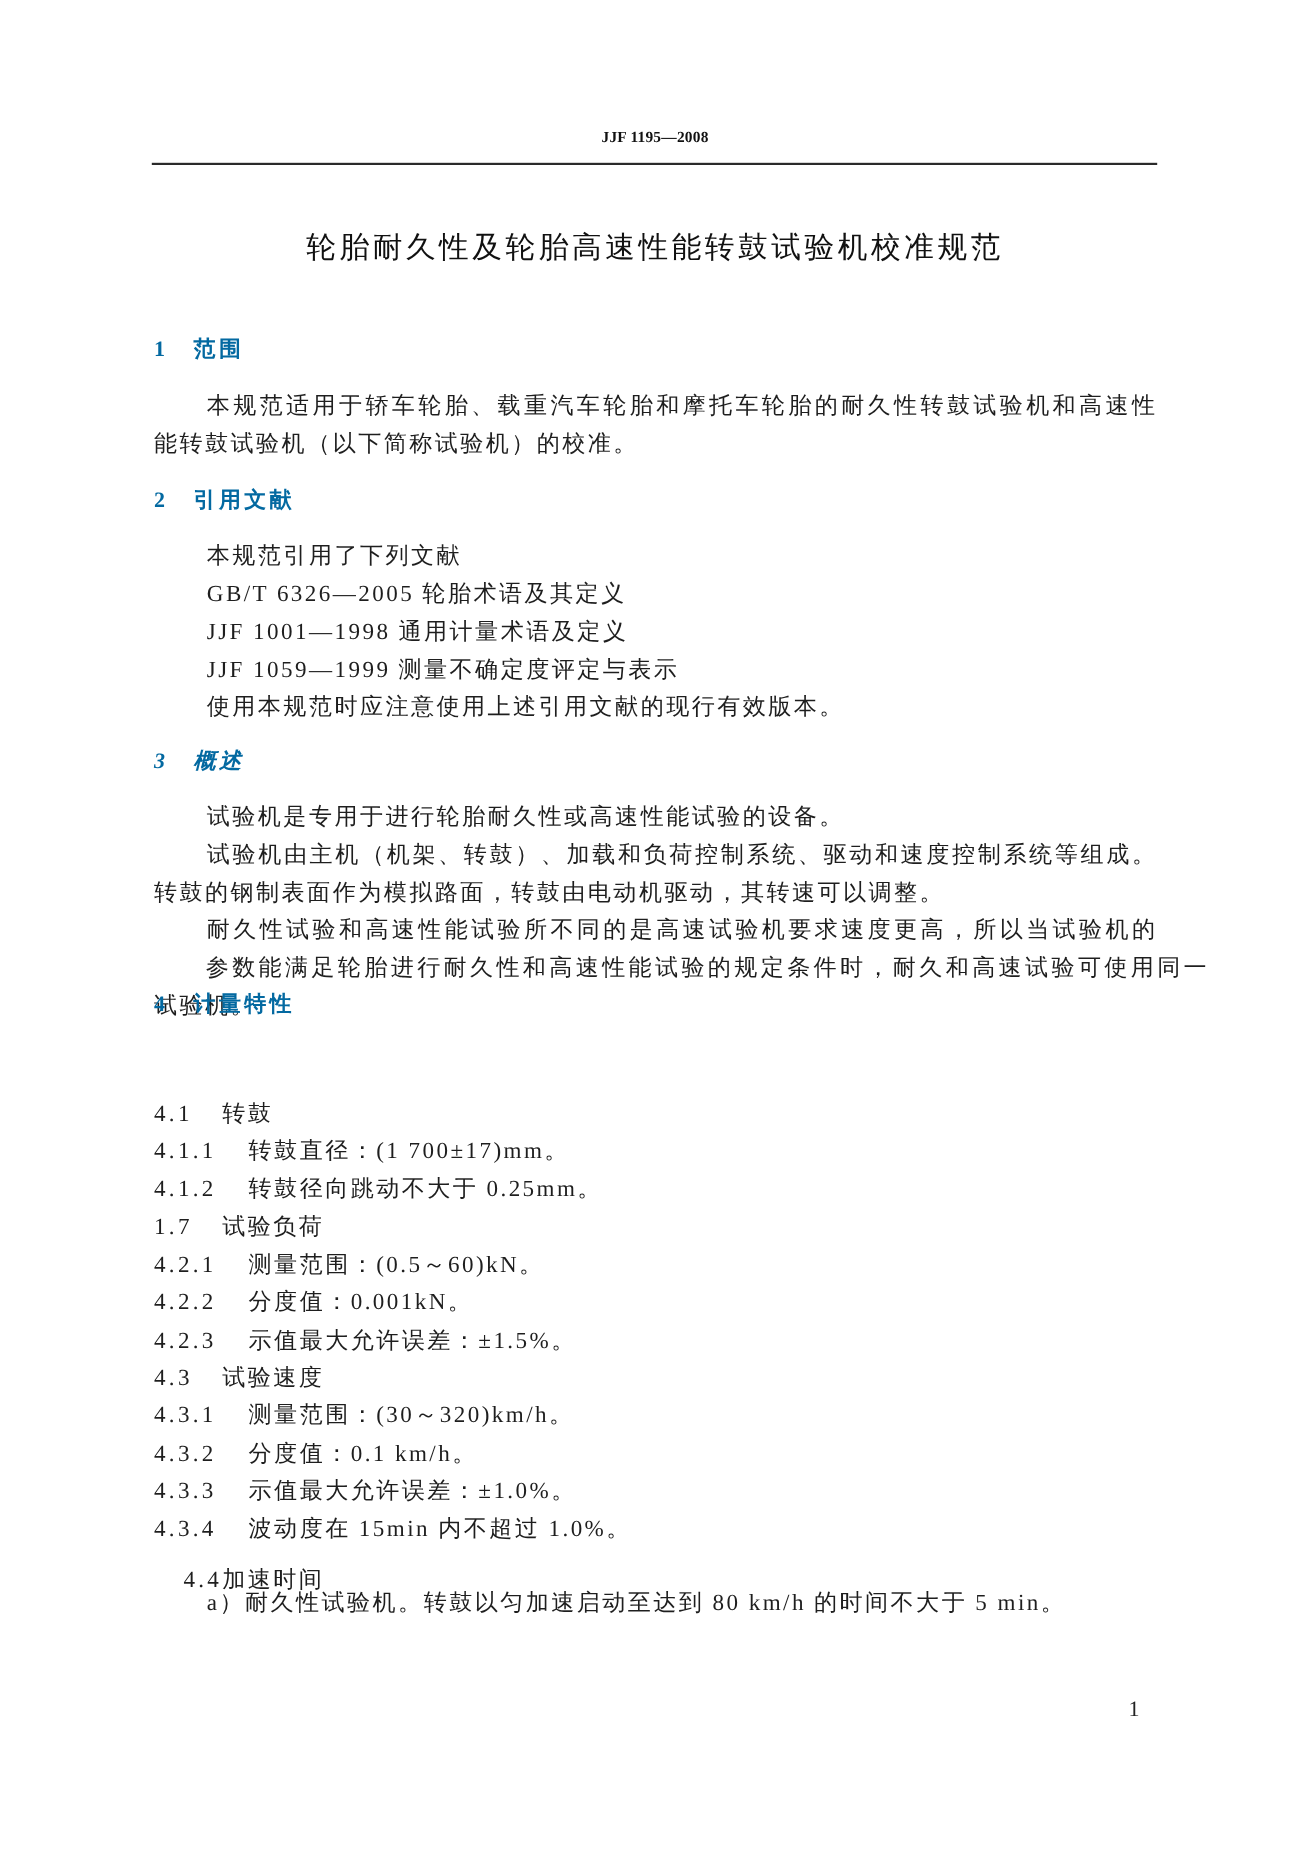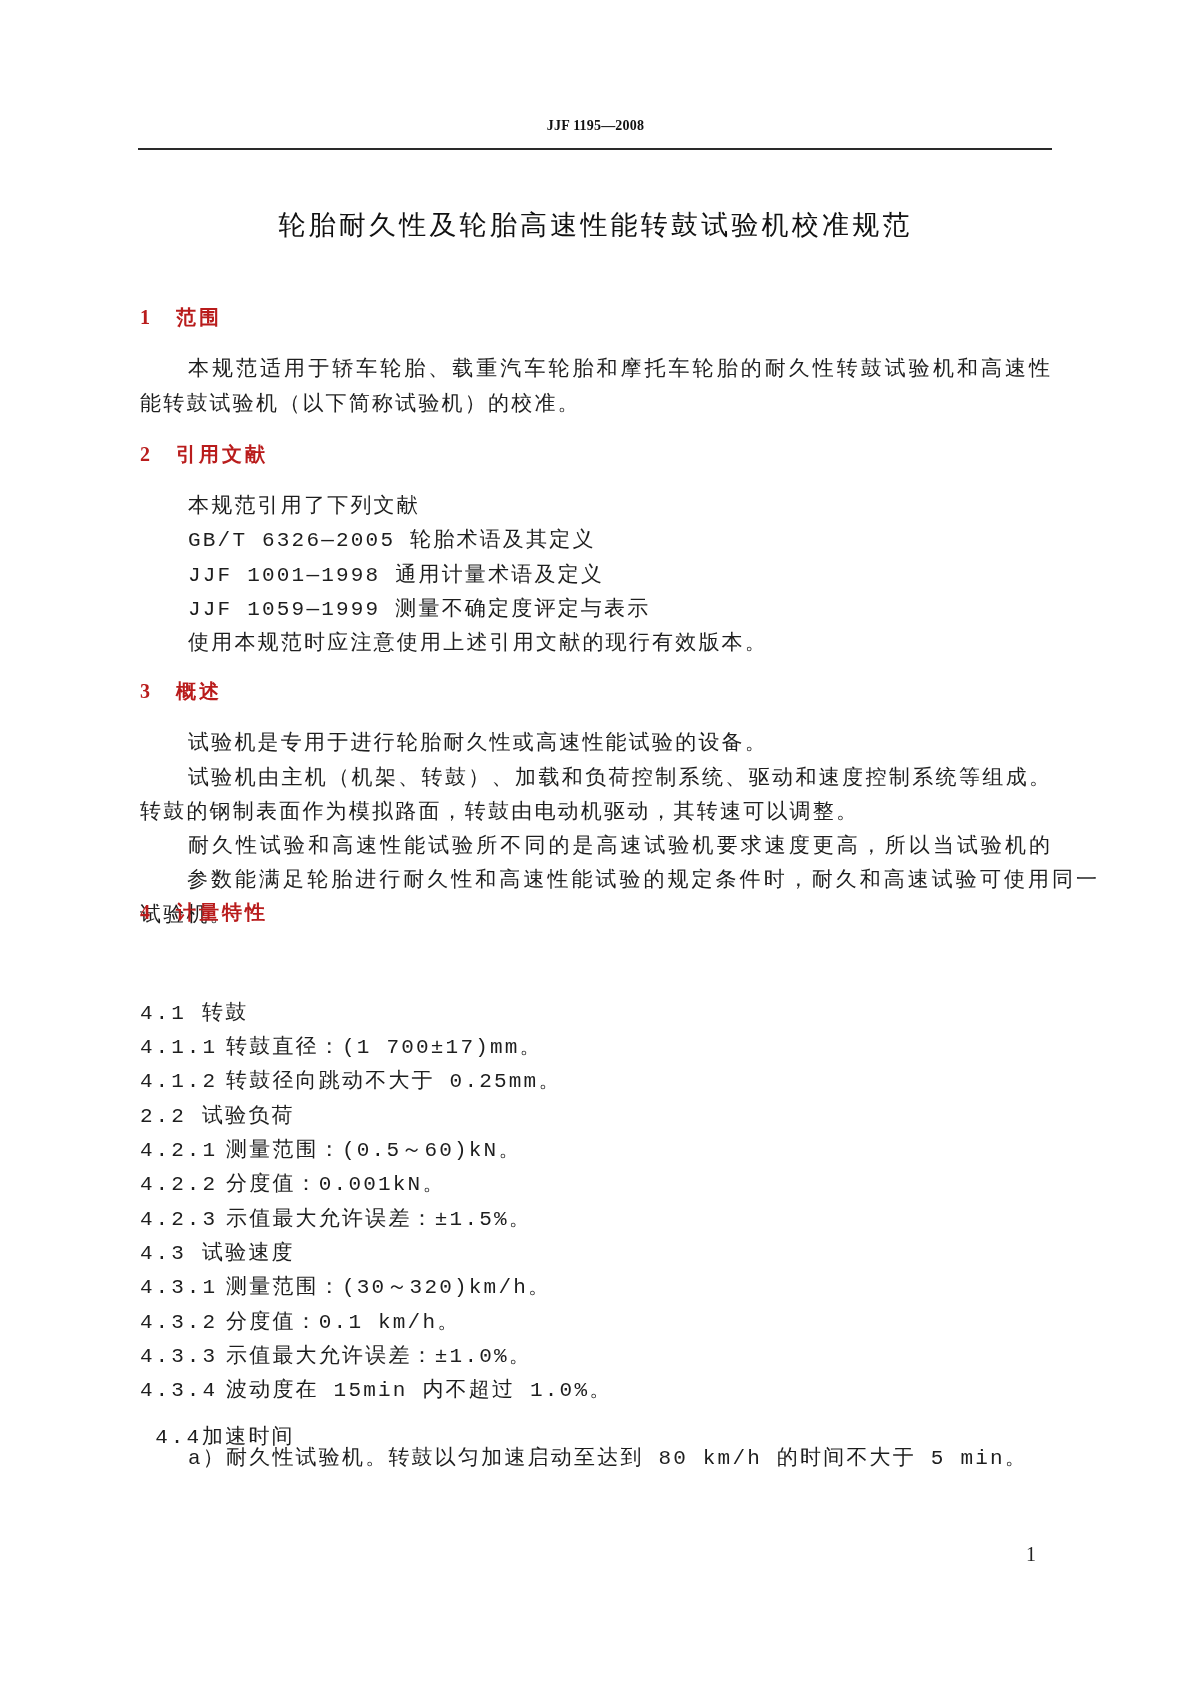--- a/index.html
+++ b/index.html
@@ -17,33 +17,33 @@
   .header-rule {
     position: absolute; left: 138px; top: 148px; width: 914px; height: 2px;
     background: #2a2a2a;
   }
   .doc-title {
     left: 0; width: 1191px; text-align: center; top: 207px;
     font-family: "DejaVu Sans", "Liberation Sans", sans-serif;
     font-size: 27px; letter-spacing: 3.2px; color: #111;
   }
   .sec-head {
-    left: 140px; font-size: 20px; color: #b91c1c;
+    left: 140px; font-size: 20px; color: #0369a1;
   }
   .sec-head .num {
     font-family: "Liberation Serif", "DejaVu Serif", serif; font-weight: bold;
     display: inline-block; width: 36px;
   }
   .sec-head .lbl {
     font-family: "DejaVu Sans", "Liberation Sans", sans-serif; font-weight: bold;
     letter-spacing: 3px;
   }
   .body-line {
     left: 140px; font-size: 21px; letter-spacing: 2.2px; color: #1e1e1e;
-    font-family: Liberation Mono, monospace;
+    font-family: Liberation Serif, serif;
   }
   .indent { left: 188px; }
   .justify { width: 910px; text-align: justify; text-align-last: justify; letter-spacing: 0; }
   .justify-indent { width: 862px; text-align: justify; text-align-last: justify; letter-spacing: 0; }
   .clause-num {
     display: inline-block; letter-spacing: 3px;
   }
   .item-lvl2 .clause-num { width: 62px; }
   .item-lvl3 .clause-num { width: 86px; }
   .page-num {
@@ -67,21 +67,21 @@
 
 <div class="abs sec-head" style="top:441px;">
   <span class="num">2</span><span class="lbl">引用文献</span>
 </div>
 <div class="abs body-line indent" style="top:491px;">本规范引用了下列文献</div>
 <div class="abs body-line indent" style="top:525px;">GB/T 6326—2005 轮胎术语及其定义</div>
 <div class="abs body-line indent" style="top:560px;">JJF 1001—1998 通用计量术语及定义</div>
 <div class="abs body-line indent" style="top:594px;">JJF 1059—1999 测量不确定度评定与表示</div>
 <div class="abs body-line indent" style="top:628px;">使用本规范时应注意使用上述引用文献的现行有效版本。</div>
 
-<div class="abs sec-head" style="top:678px;">
+<div class="abs sec-head" style="top:678px;font-style:italic;">
   <span class="num">3</span><span class="lbl">概述</span>
 </div>
 <div class="abs body-line indent" style="top:728px;">试验机是专用于进行轮胎耐久性或高速性能试验的设备。</div>
 <div class="abs body-line indent justify-indent" style="top:763px;">试验机由主机（机架、转鼓）、加载和负荷控制系统、驱动和速度控制系统等组成。</div>
 <div class="abs body-line" style="top:797px;">转鼓的钢制表面作为模拟路面，转鼓由电动机驱动，其转速可以调整。</div>
 <div class="abs body-line indent justify-indent" style="top:831px;">耐久性试验和高速性能试验所不同的是高速试验机要求速度更高，所以当试验机的</div>
 <div class="abs body-line justify" style="top:865px;margin-left:47px;">参数能满足轮胎进行耐久性和高速性能试验的规定条件时，耐久和高速试验可使用同一</div>
 <div class="abs body-line" style="top:900px;">试验机。</div>
 
 <div class="abs sec-head" style="top:899px;">
@@ -91,21 +91,21 @@
 <div class="abs body-line item-lvl2" style="top:998px;">
   <span class="clause-num">4.1</span><span>转鼓</span>
 </div>
 <div class="abs body-line item-lvl3" style="top:1032px;">
   <span class="clause-num">4.1.1</span><span>转鼓直径：(1 700±17)mm。</span>
 </div>
 <div class="abs body-line item-lvl3" style="top:1066px;">
   <span class="clause-num">4.1.2</span><span>转鼓径向跳动不大于 0.25mm。</span>
 </div>
 <div class="abs body-line item-lvl2" style="top:1101px;">
-  <span class="clause-num">2.2</span><span>试验负荷</span>
+  <span class="clause-num">1.7</span><span>试验负荷</span>
 </div>
 <div class="abs body-line item-lvl3" style="top:1135px;">
   <span class="clause-num">4.2.1</span><span>测量范围：(0.5～60)kN。</span>
 </div>
 <div class="abs body-line item-lvl3" style="top:1169px;">
   <span class="clause-num">4.2.2</span><span>分度值：0.001kN。</span>
 </div>
 <div class="abs body-line item-lvl3" style="top:1204px;">
   <span class="clause-num">4.2.3</span><span>示值最大允许误差：±1.5%。</span>
 </div>

